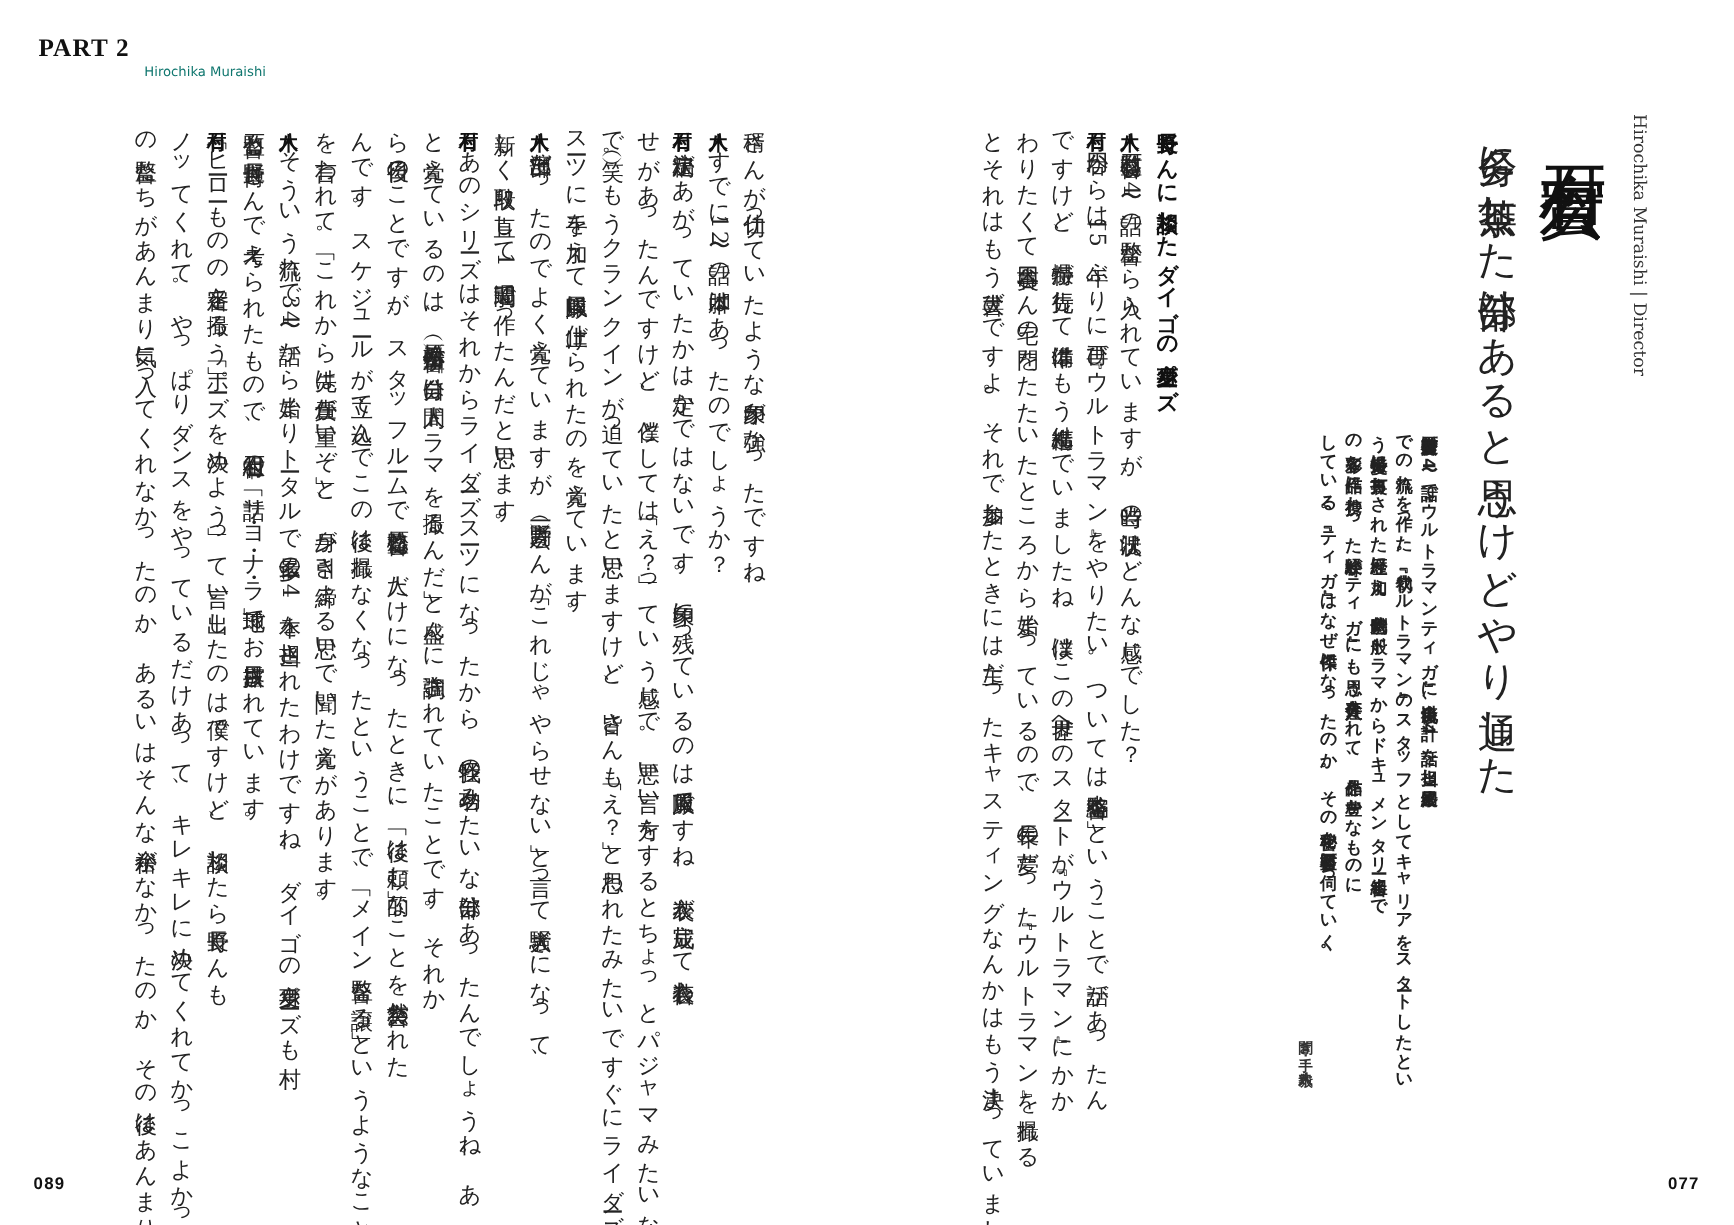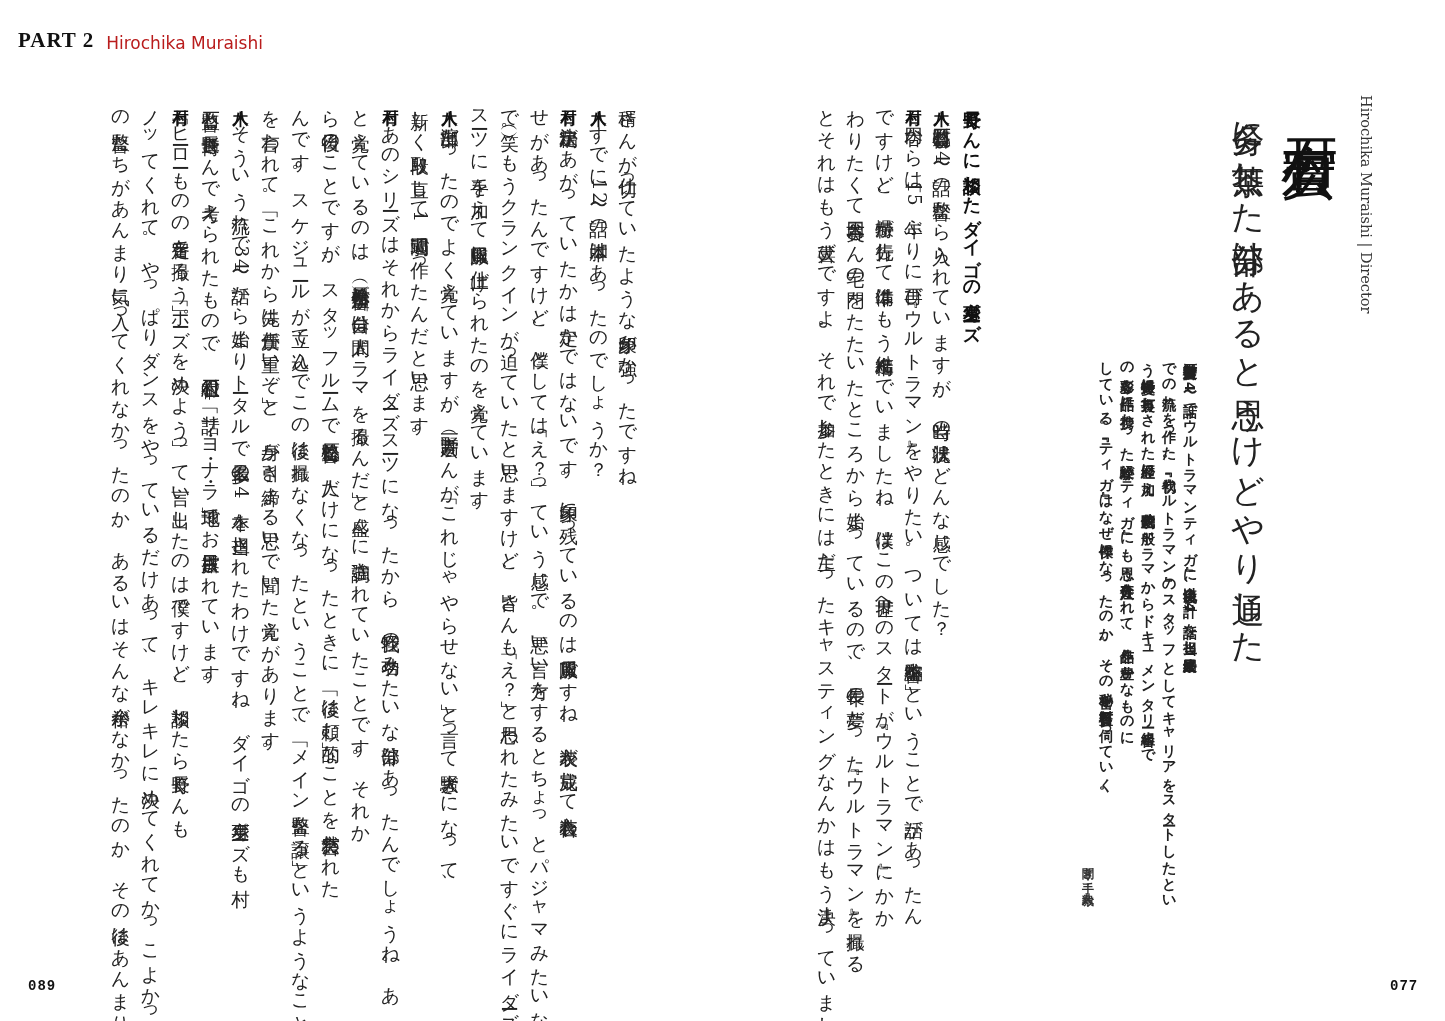--- a/index.html
+++ b/index.html
@@ -1,21 +1,21 @@
 <!DOCTYPE html>
 <html><head>
 <meta charset="utf-8">
 <style>
   html, body { margin: 0; padding: 0; background: #ffffff; }
   body { width: 1445px; height: 1021px; position: relative; overflow: hidden; color: #1e1e1e;
          font-family: "DejaVu Serif", "Liberation Serif", serif; }
-  .header { position: absolute; left: 18px; top: 28px; display: flex; align-items: flex-end; gap: 12px; }
+  .header { position: absolute; left: 32px; top: 28px; display: flex; align-items: flex-start; gap: 12px; }
   .part { font-family: "Liberation Serif", "DejaVu Serif", serif; font-weight: bold; font-size: 21px; letter-spacing: 1px; color: #111; }
-  .header-name { font-family: "DejaVu Sans", "Liberation Sans", sans-serif; font-size: 17px; color: #b91c1c; }
-  .folio { position: absolute; top: 978px; font-family: Liberation Mono, monospace; font-weight: bold; font-size: 14px; letter-spacing: 1px; color: #111; }
+  .header-name { font-family: "DejaVu Sans", "Liberation Sans", sans-serif; font-size: 11px; color: #0f766e; margin-top: 25px; }
+  .folio { position: absolute; top: 978px; font-family: Liberation Sans, sans-serif; font-weight: bold; font-size: 14px; letter-spacing: 1px; color: #111; }
   .folio.left { left: 28px; }
   .folio.right { left: 1390px; }
   .vcol { position: absolute; writing-mode: vertical-rl; white-space: nowrap; line-height: 1; }
   .body-col { font-size: 18.6px; letter-spacing: 0.8px; top: 97px; color: #232323; }
   .body-col .spk { font-family: "DejaVu Sans", "Liberation Sans", sans-serif; font-weight: bold; font-size: 16px; margin-bottom: 14px; display: inline-block; color: #111; }
   .heading-col { font-family: "DejaVu Sans", "Liberation Sans", sans-serif; font-weight: bold; font-size: 18px; top: 97px; color: #111; letter-spacing: 0.6px; }
   .name-col { font-family: "DejaVu Sans", "Liberation Sans", sans-serif; font-size: 56px; top: 93px; color: #111; letter-spacing: 2px; }
   .name-en { font-family: "DejaVu Serif", "Liberation Serif", serif; font-size: 14.5px; top: 95px; color: #333; }
   .title-col { font-family: "DejaVu Sans", "Liberation Sans", sans-serif; font-size: 33px; top: 97px; color: #222; letter-spacing: 1px; }
   .intro-col { font-family: "DejaVu Sans", "Liberation Sans", sans-serif; font-weight: bold; font-size: 14.2px; top: 352px; color: #222; letter-spacing: 0.4px; }

